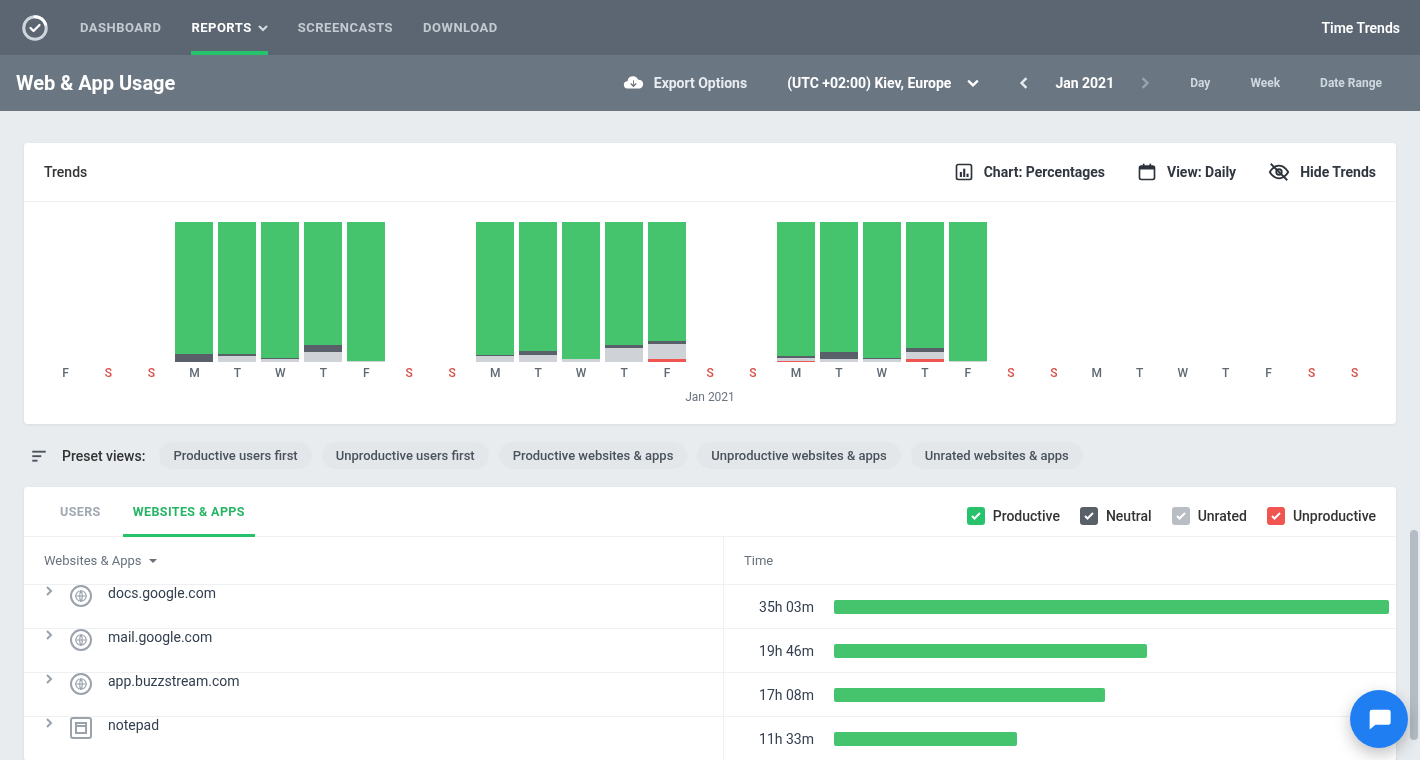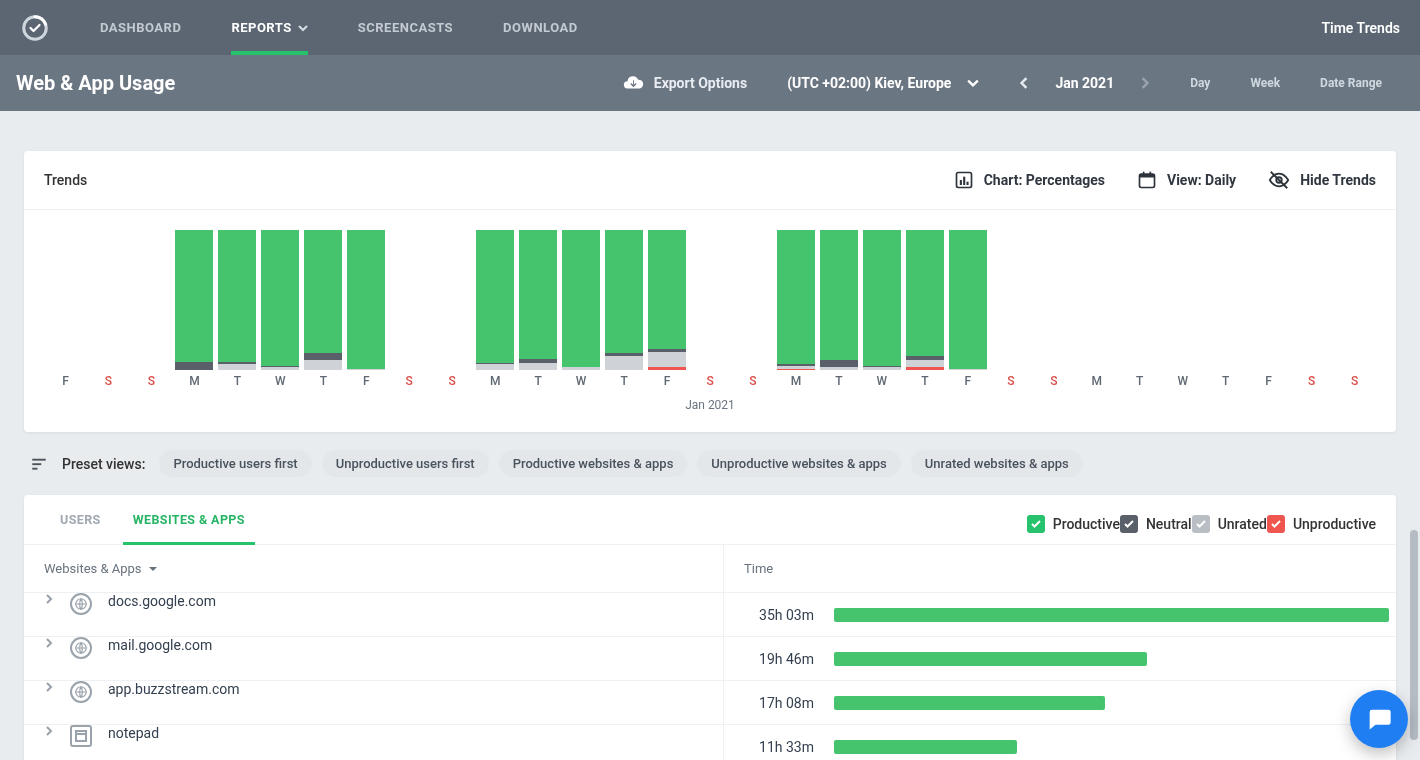--- a/index.html
+++ b/index.html
@@ -27,21 +27,20 @@
   .nav-link {
     color: #c3cad1;
     font-weight: 700;
     font-size: 13px;
     letter-spacing: 0.5px;
     cursor: pointer;
     height: 100%;
     display: flex;
     align-items: center;
     position: relative;
-    margin-left: 20px;
   }
   .nav-link.active { color: #fff; text-align: right; }
   .nav-link.active::after {
     content: "";
     position: absolute;
     left: 0; right: 0; bottom: 0;
     height: 4px;
     background: #27c26c;
   }
   .nav-link .caret { margin-left: 6px; }
@@ -77,21 +76,21 @@
   .tz-item { display:flex; align-items:center; gap:16px; padding:0 20px; font-weight:700; font-size:14px; color:#fff; cursor:pointer;}
   .date-group { display:flex; align-items:center; height:100%; padding:0 10px; gap:6px;}
   .dg-arrow { width:30px; display:flex; align-items:center; justify-content:center; color:#cfd7df; cursor:pointer; }
   .dg-arrow.dis { color:#9aa2ab; cursor:default; }
   .dg-label { font-weight:700; font-size:14px; color:#fff; padding:0 10px;}
   .period-tabs { display:flex; height:100%; }
   .period-tab { display:flex; align-items:center; padding:0 20px; font-weight:700; font-size:12px; color:#cfd7df; cursor:pointer; position:relative;}
   .period-tab.sel { color:#fff; }
   .period-tab.sel::after { content:""; position:absolute; left:10px; right:10px; bottom:0; height:4px; background:#27c26c; }
   
-  .content { padding: 40px 24px 0 24px; height: calc(100% - 111px); overflow-y:auto;}
+  .content { padding: 32px 24px 0 24px; height: calc(100% - 111px); overflow-y:auto;}
   
   .card { background:#fff; border-radius:4px; box-shadow: 0 1px 3px rgba(0,0,0,0.07); }
   .trends-card { padding: 0; }
   .trends-header { display:flex; align-items:center; padding:18px 20px; border-bottom:1px solid #eef0f2; }
   .trends-title { font-size:14px; font-weight:500; color:#333; }
   .trends-toolbar { margin-left:auto; display:flex; gap:32px; align-items:center; }
   .ttb-item { display:flex; align-items:center; gap:10px; font-weight:700; font-size:14px; color:#303740; cursor:pointer;}
   .chart-wrap { padding: 10px 20px 4px 20px; }
   .chart { display:flex; align-items:flex-end; height:150px; gap:0; }
   .chart-col { flex:1; display:flex; flex-direction:column; justify-content:flex-end; align-items:center; height:100%; }
@@ -108,21 +107,21 @@
   .presets { display:flex; align-items:center; gap:14px; padding:18px 6px; }
   .filter-icon { color:#4a525c; }
   .presets-label { font-size:14px; color:#333; font-weight:500;}
   .chip { background:#e3e7ea; color:#4a525c; font-size:13px; padding:6px 14px; border-radius:14px; cursor:pointer; font-weight:500;}
   
   .data-card { padding:0; }
   .tabs-row { display:flex; align-items:center; padding:0 20px; border-bottom:1px solid #eef0f2; height:50px;}
   .dtab { font-size:12.5px; font-weight:700; letter-spacing:0.4px; color:#a0a8b1; padding:0 16px; height:100%; display:flex; align-items:center; cursor:pointer; position:relative;}
   .dtab.sel { color:#27b565; }
   .dtab.sel::after { content:""; position:absolute; left:6px; right:6px; bottom:-1px; height:3px; background:#27c26c; }
-  .legend { margin-left:auto; display:flex; margin-top:8px;}
+  .legend { margin-left:auto; display:flex; gap:20px; margin-top:8px;}
   .lg { display:flex; align-items:center; gap:8px; font-size:14px; color:#333; font-weight:500;}
   .lg .box { width:18px; height:18px; border-radius:3px; display:flex; align-items:center; justify-content:center;}
   .lg .box svg { display:block; }
   .table-head { display:flex; border-bottom:1px solid #eef0f2; }
   .col-left { flex: 0 0 700px; padding:16px 20px; font-size:13px; color:#68727d; display:flex; align-items:center; gap:6px; border-right:1px solid #eef0f2;}
   .col-right { flex:1; padding:16px 20px; font-size:13px; color:#68727d; position:relative;}
   .row { display:flex; border-bottom:1px solid #eef0f2; height:44px; align-items:center;}
   .row .rl { flex:0 0 700px; display:flex; gap:16px; padding:0 20px; border-right:1px solid #eef0f2; height:100%;}
   .row .chev { color:#9aa2ab; cursor:pointer; width:10px; display:flex; justify-content:center;}
   .row .iconbox { width:22px; height:22px; border:2px solid #9aa2ab; border-radius:50%; display:flex; align-items:center; justify-content:center; color:#9aa2ab;}

